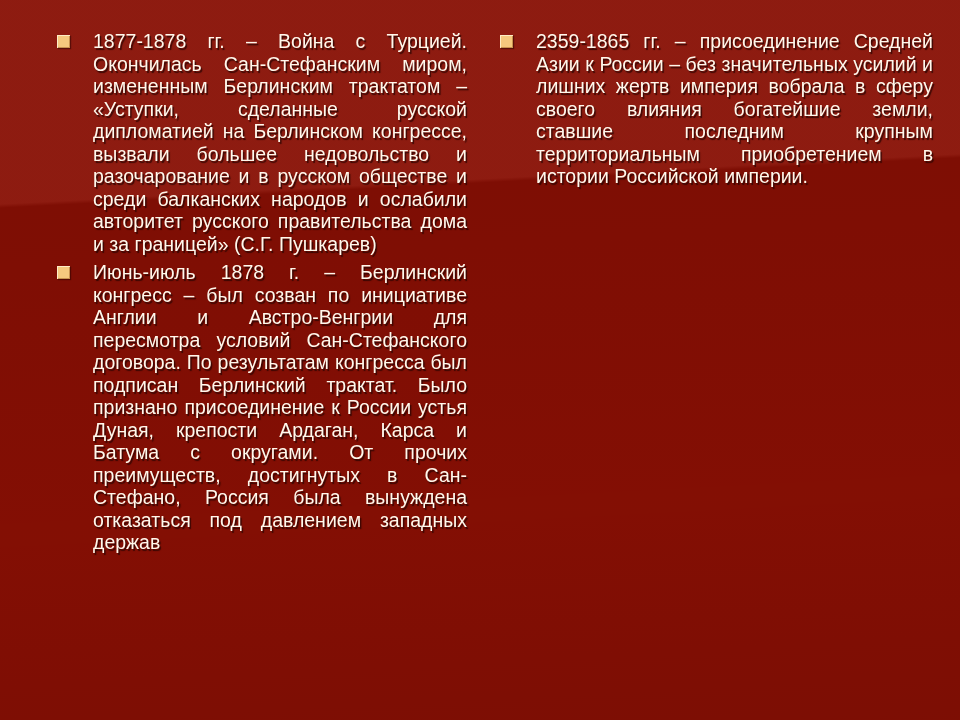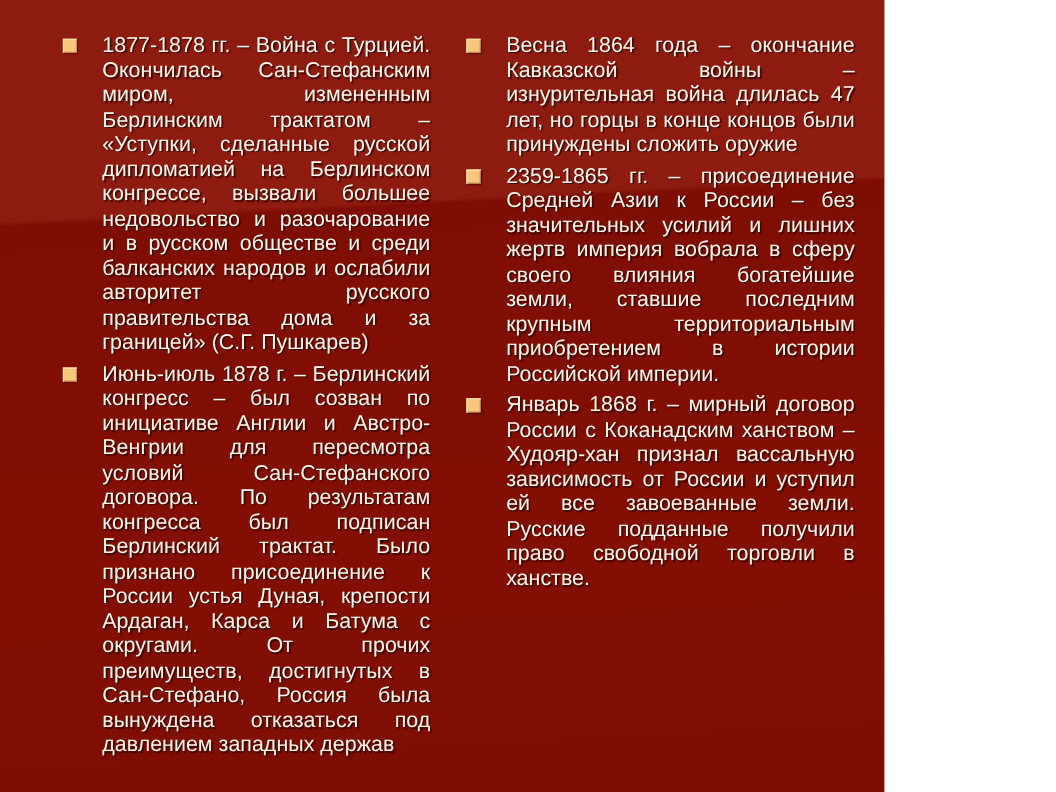--- a/index.html
+++ b/index.html
@@ -7,21 +7,21 @@
     padding: 0;
   }
   body {
     width: 960px;
     height: 720px;
     overflow: hidden;
     font-family: "Liberation Sans", "DejaVu Sans", sans-serif;
   }
   .slide {
     position: relative;
-    width: 804px;
+    width: 960px;
     height: 720px;
     box-sizing: border-box;
     background-color: var(--bg-color, #870f04);
     
     background-image:
       linear-gradient(177deg,
         rgba(255,240,230,0.055) 0%,
         rgba(255,240,230,0.055) 26.5%,
         rgba(15,0,0,0.075) 27%,
         rgba(15,0,0,0.030) 70%,
@@ -79,25 +79,17 @@
     </div>
     <div class="bullet-item">
       <span class="bullet"></span>
       <p class="bullet-text">Июнь-июль 1878 г. – Берлинский конгресс – был созван по инициативе Англии и Австро-Венгрии для пересмотра условий Сан-Стефанского договора. По результатам конгресса был подписан Берлинский трактат. Было признано присоединение к России устья Дуная, крепости Ардаган, Карса и Батума с округами. От прочих преимуществ, достигнутых в Сан-Стефано, Россия была вынуждена отказаться под давлением западных держав</p>
     </div>
   </div>
 
   <div class="column column-right">
     <div class="bullet-item">
       <span class="bullet"></span>
-      <p class="bullet-text">Весна 1864 года – окончание Кавказской войны – изнурительная война длилась 47 лет, но горцы в конце концов были принуждены сложить оружие</p>
-    </div>
-    <div class="bullet-item">
-      <span class="bullet"></span>
       <p class="bullet-text">2359-1865 гг. – присоединение Средней Азии к России – без значительных усилий и лишних жертв империя вобрала в сферу своего влияния богатейшие земли, ставшие последним крупным территориальным приобретением в истории Российской империи.</p>
-    </div>
-    <div class="bullet-item">
-      <span class="bullet"></span>
-      <p class="bullet-text">Январь 1868 г. – мирный договор России с Коканадским ханством – Худояр-хан признал вассальную зависимость от России и уступил ей все завоеванные земли. Русские подданные получили право свободной торговли в ханстве.</p>
     </div>
   </div>
 
 </div>
 
 </body></html>

